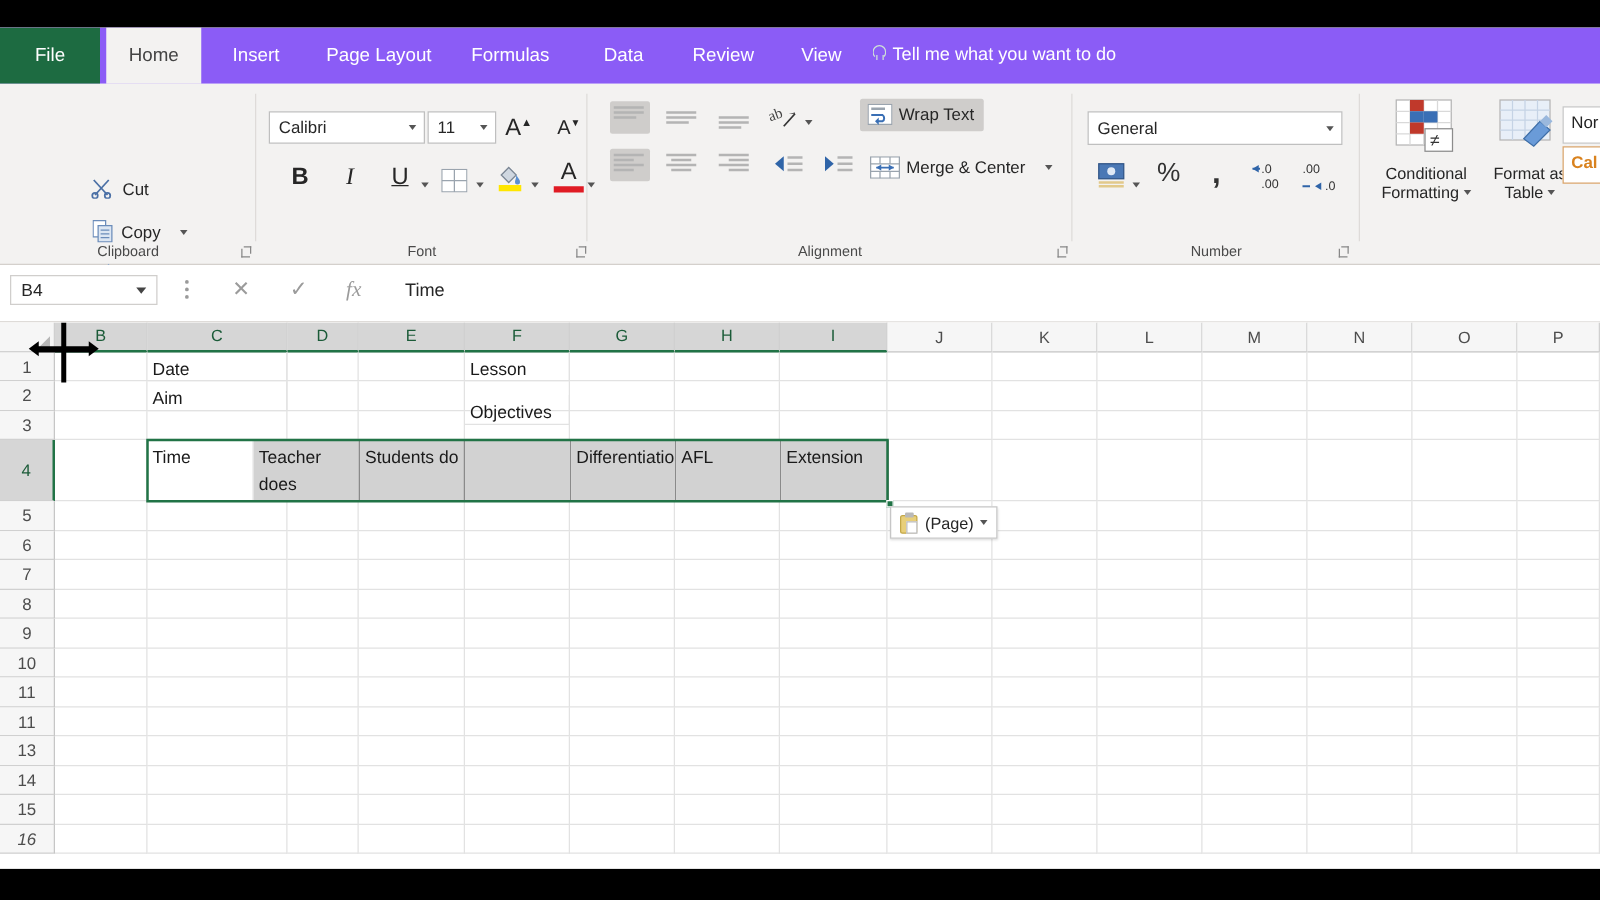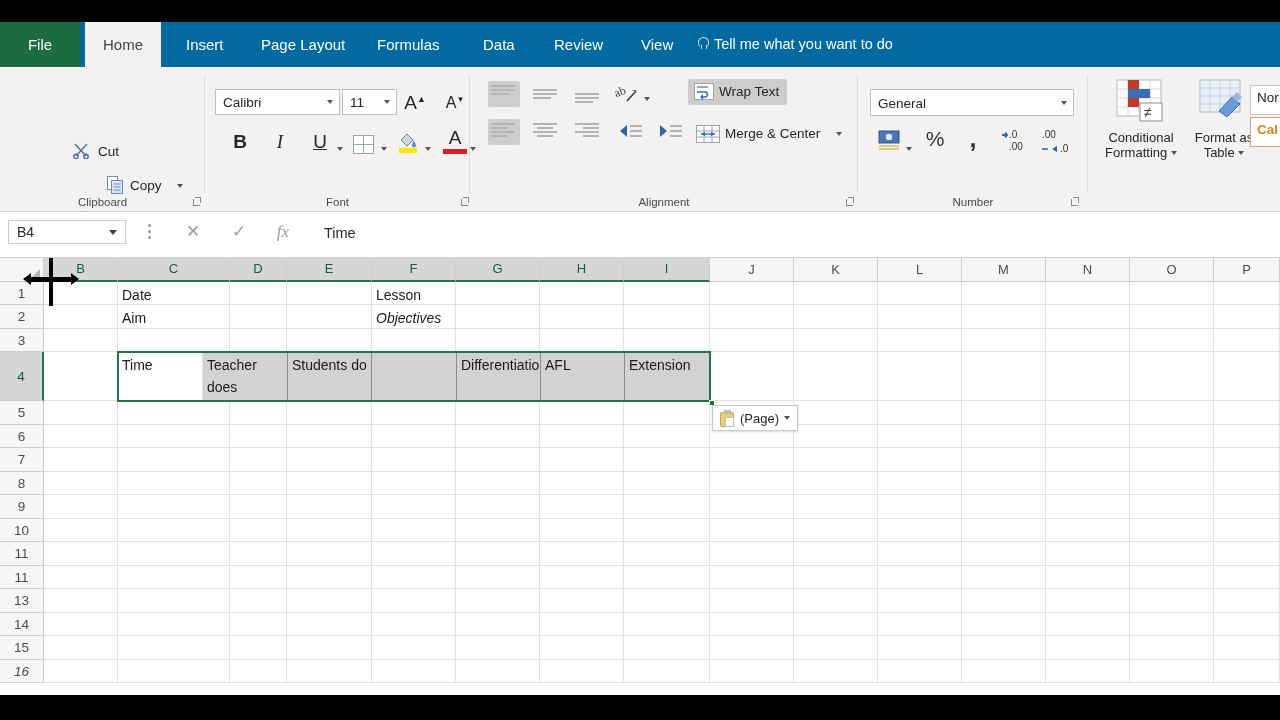--- a/index.html
+++ b/index.html
@@ -4,21 +4,21 @@
 <style>
   * { box-sizing: border-box; margin:0; padding:0; }
   html,body { width:1280px; height:720px; overflow:hidden; background:#000; }
   body { font-family:"Liberation Sans", sans-serif; }
 
   #app { position:absolute; left:0; top:22px; width:1280px; height:673px; background:#fff; overflow:hidden; }
   .letterbox-top { position:absolute; left:0; top:0; width:1280px; height:22px; background:#000; }
   .letterbox-bot { position:absolute; left:0; top:695px; width:1280px; height:25px; background:#000; }
 
   
-  .tabbar { position:relative; height:45px; background:#0369a1; }
+  .tabbar { position:relative; height:45px; background:#8b5cf6; }
   .tab { position:absolute; top:0; height:45px; line-height:45px; color:#fff;
          font-size:15px; padding:0 16px; white-space:nowrap; }
   .tab.file { background:#1d6b41; }
   .tab.active { background:#f3f2f1; color:#444; }
   .tellme { position:absolute; top:0; height:45px; line-height:45px; color:#fff; font-size:14.5px; white-space:nowrap; }
   .bulb { display:inline-block; width:11px; height:14px; position:relative; vertical-align:-2px; margin-right:6px;}
   .bulb:before{content:""; position:absolute; left:1px; top:0; width:9px; height:9px; border:1.4px solid #cfe3d6; border-radius:50% 50% 45% 45%; border-bottom-color:transparent;}
   .bulb:after{content:""; position:absolute; left:3.5px; top:8px; width:4px; height:4px; border-left:1.4px solid #cfe3d6; border-right:1.4px solid #cfe3d6;}
 
   
@@ -134,21 +134,21 @@
 
       <div class="btn" style="left:74px;top:75px;">
         <svg class="ico scissors" style="left:-2px;top:-1px;position:relative;display:inline-block;vertical-align:-4px;margin-right:6px" viewBox="0 0 18 18">
           <line x1="3" y1="3" x2="14" y2="15" stroke="#4a6fa5" stroke-width="1.4"></line>
           <line x1="15" y1="3" x2="4" y2="15" stroke="#4a6fa5" stroke-width="1.4"></line>
           <circle cx="4" cy="15.5" r="2.2" fill="none" stroke="#4a6fa5" stroke-width="1.4"></circle>
           <circle cx="14" cy="15.5" r="2.2" fill="none" stroke="#4a6fa5" stroke-width="1.4"></circle>
         </svg><span>Cut</span>
       </div>
 
-      <div class="btn" style="left:74px;top:109px;margin-left:33px;">
+      <div class="btn" style="left:74px;top:109px;">
         <svg class="ico copy-ico" style="position:relative;display:inline-block;vertical-align:-4px;margin-right:6px" viewBox="0 0 17 18">
           <rect x="0.5" y="0.5" width="10" height="13" fill="#fff" stroke="#6b8cba"></rect>
           <rect x="4.5" y="4.5" width="11" height="13" fill="#dce6f2" stroke="#6b8cba"></rect>
           <line x1="6.5" y1="8" x2="13.5" y2="8" stroke="#6b8cba"></line>
           <line x1="6.5" y1="11" x2="13.5" y2="11" stroke="#6b8cba"></line>
           <line x1="6.5" y1="14" x2="13.5" y2="14" stroke="#6b8cba"></line>
         </svg><span>Copy</span>
         <span style="margin-left:12px"><span class="caret"></span></span>
       </div>
 
@@ -660,21 +660,21 @@
         <div class="cell" style="left: 878px; top: 402px; width: 84px; height: 23px;"></div>
         <div class="cell" style="left: 962px; top: 402px; width: 84px; height: 23px;"></div>
         <div class="cell" style="left: 1046px; top: 402px; width: 84px; height: 23px;"></div>
         <div class="cell" style="left: 1130px; top: 402px; width: 84px; height: 23px;"></div>
         <div class="cell" style="left: 1214px; top: 402px; width: 66px; height: 23px;"></div>
       </div>
     <div id="cells">
         <div class="cell" style="left: 118px; top: 24px; width: 112px; height: 23px;">Date</div>
         <div class="cell" style="left: 372px; top: 24px; width: 84px; height: 23px;">Lesson</div>
         <div class="cell" style="left: 118px; top: 47px; width: 112px; height: 24px;">Aim</div>
-        <div class="cell" style="left: 372px; top: 47px; width: 84px; height: 24px; font-style: italic;">Objectives</div>
+        <div class="cell" style="left: 372px; top: 58px; width: 84px; height: 24px;">Objectives</div>
         <div class="cell active" style="left: 118px; top: 94px; width: 85px; height: 49px; line-height: 22px;">Time</div>
         <div class="cell shaded" style="left: 203px; top: 94px; width: 85px; height: 49px; line-height: 22px;">Teacher does</div>
         <div class="cell shaded" style="left: 288px; top: 94px; width: 84px; height: 49px; line-height: 22px;">Students do</div>
         <div class="cell shaded" style="left: 372px; top: 94px; width: 85px; height: 49px; line-height: 22px;"></div>
         <div class="cell shaded" style="left: 457px; top: 94px; width: 84px; height: 49px; line-height: 22px;">Differentiation</div>
         <div class="cell shaded" style="left: 541px; top: 94px; width: 84px; height: 49px; line-height: 22px;">AFL</div>
         <div class="cell shaded" style="left: 625px; top: 94px; width: 86px; height: 49px; line-height: 22px;">Extension</div>
       </div>
 
     <div class="selbox" id="selbox" style="left: 117px; top: 93px; width: 594px; height: 51px;">

